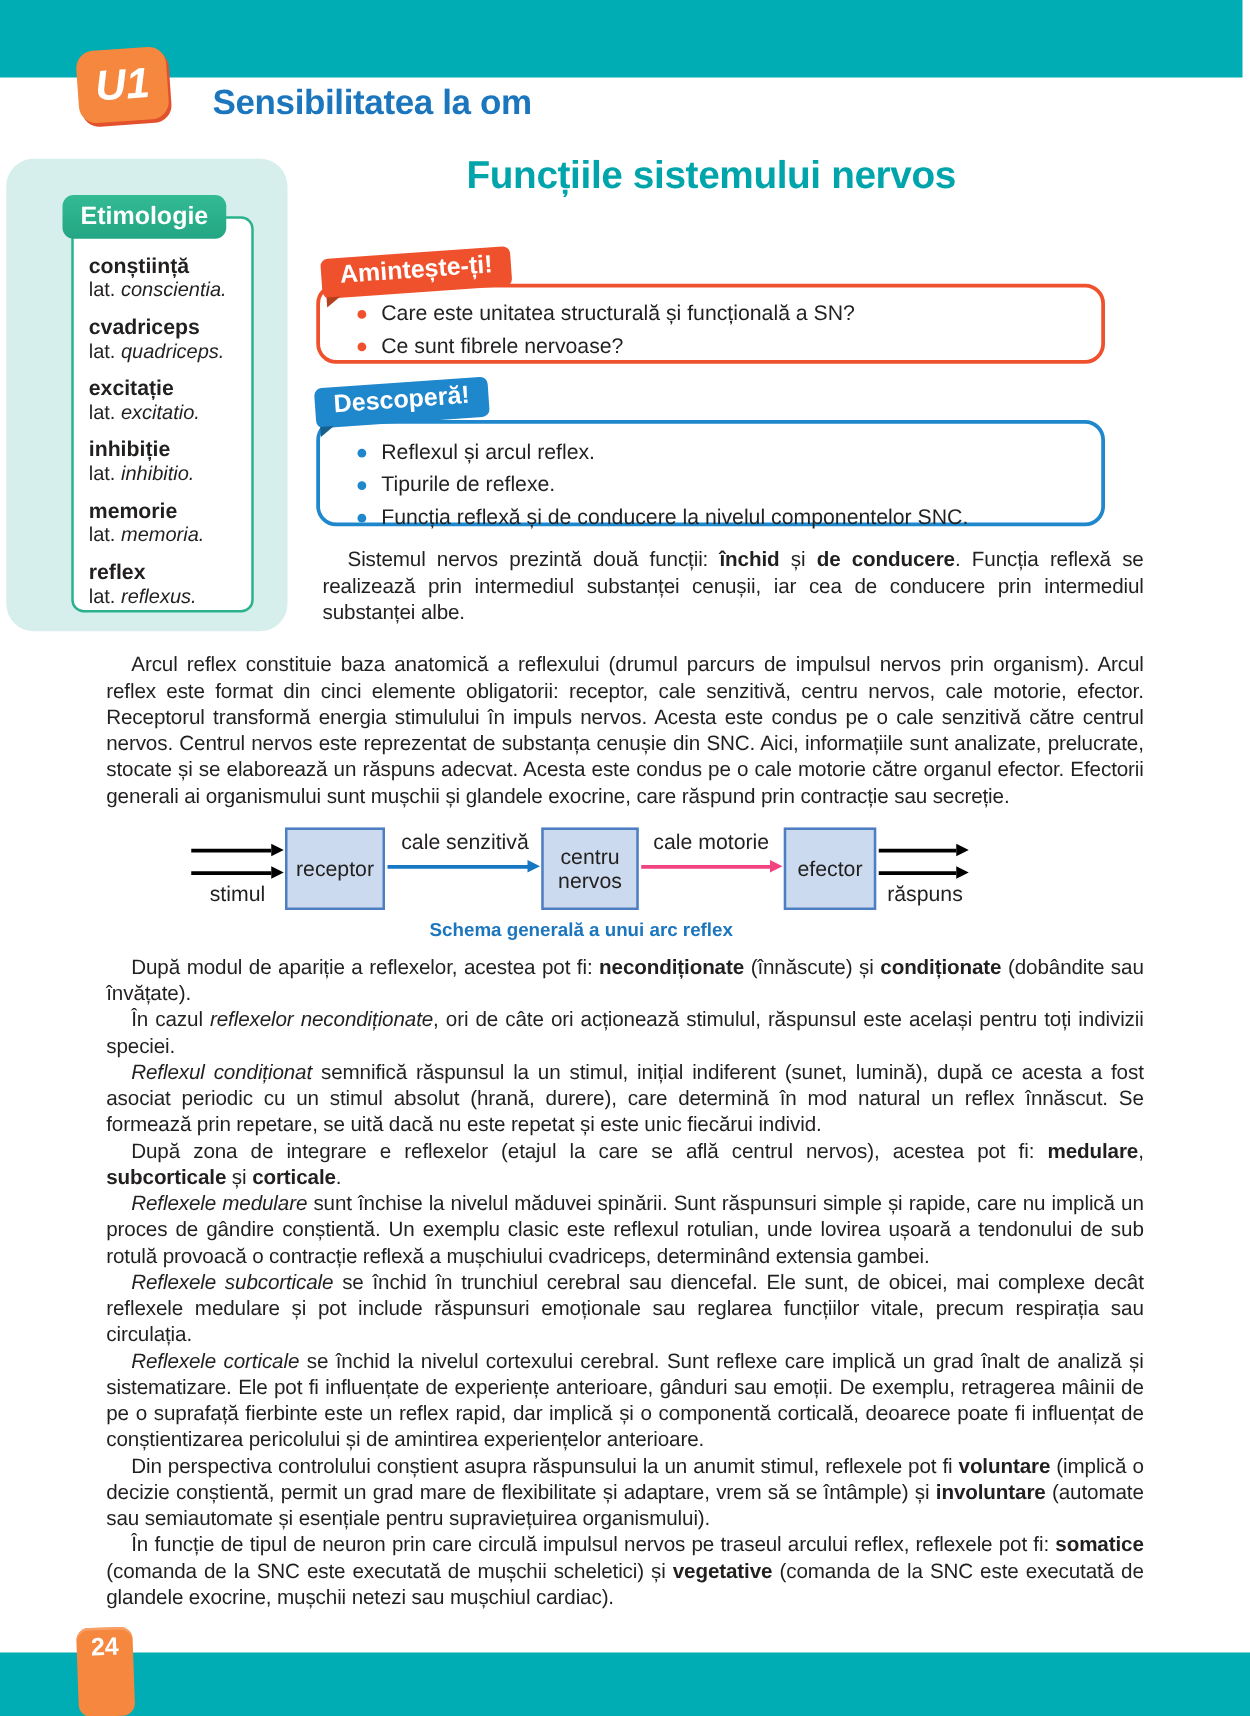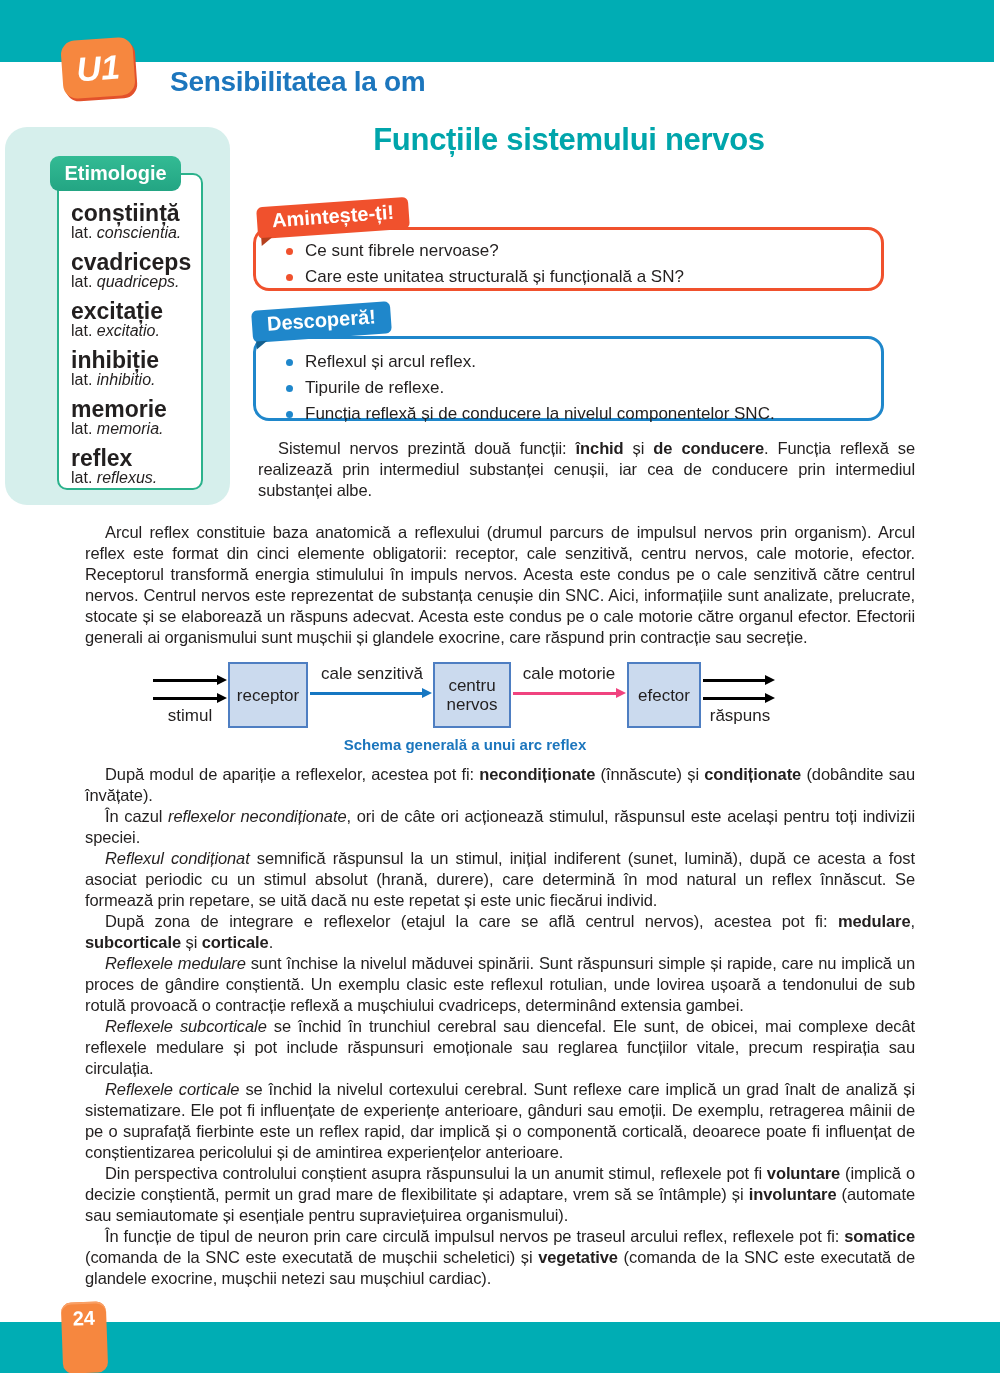--- a/index.html
+++ b/index.html
@@ -24,21 +24,21 @@
 
   
   .etym-panel{position:absolute;left:5px;top:127px;width:225px;height:378px;
     background:var(--lightteal);border-radius:22px;}
   .etym-tab{position:absolute;left:50px;top:156px;width:131px;height:35px;z-index:2;
     background:linear-gradient(#33BB94,#23A583);border-radius:9px;display:flex;
     align-items:center;justify-content:center;color:#fff;font-weight:bold;font-size:20px;}
   .etym-card{position:absolute;left:57px;top:173px;width:146px;height:317px;background:#fff;
     border:2px solid var(--green);border-radius:10px;padding:28px 8px 0 12px;}
   .etym-entry{margin-bottom:9px;}
-  .etym-entry .term{font-size:23px;font-weight:bold;line-height:20px;}
+  .etym-entry .term{font-size:17px;font-weight:bold;line-height:20px;}
   .etym-entry .latin{font-size:16px;line-height:20px;}
 
   
   .callout{position:absolute;left:253px;width:631px;background:#fff;border-radius:16px;}
   .remember-box{top:227px;height:64px;border:3px solid var(--orange);padding:8px 10px 0 30px;}
   .discover-box{top:336px;height:85px;border:3px solid var(--descblue);padding:10px 10px 0 30px;}
   .callout ul{list-style:none;}
   .callout li{display:flex;font-size:17px;line-height:26px;}
   .dot{width:7px;height:7px;border-radius:50%;margin:10px 12px 0 0;flex:none;}
   .remember-box .dot{background:var(--orange);}
@@ -125,25 +125,25 @@
     <div class="etym-entry">
       <div class="term">reflex</div>
       <div class="latin"><span>lat. </span><i>reflexus.</i></div>
     </div>
   </div>
 
   <div class="callout remember-box">
     <ul>
       <li>
           <span class="dot"></span>
+          <span>Care este unitatea structurală și funcțională a SN?</span>
+        </li>
+      <li>
+          <span class="dot"></span>
           <span>Ce sunt fibrele nervoase?</span>
-        </li>
-      <li>
-          <span class="dot"></span>
-          <span>Care este unitatea structurală și funcțională a SN?</span>
         </li>
     </ul>
   </div>
   <div class="ribbon-tab remember-tab">Amintește-ți!</div>
 
   <div class="callout discover-box">
     <ul>
       <li>
           <span class="dot"></span>
           <span>Reflexul și arcul reflex.</span>

